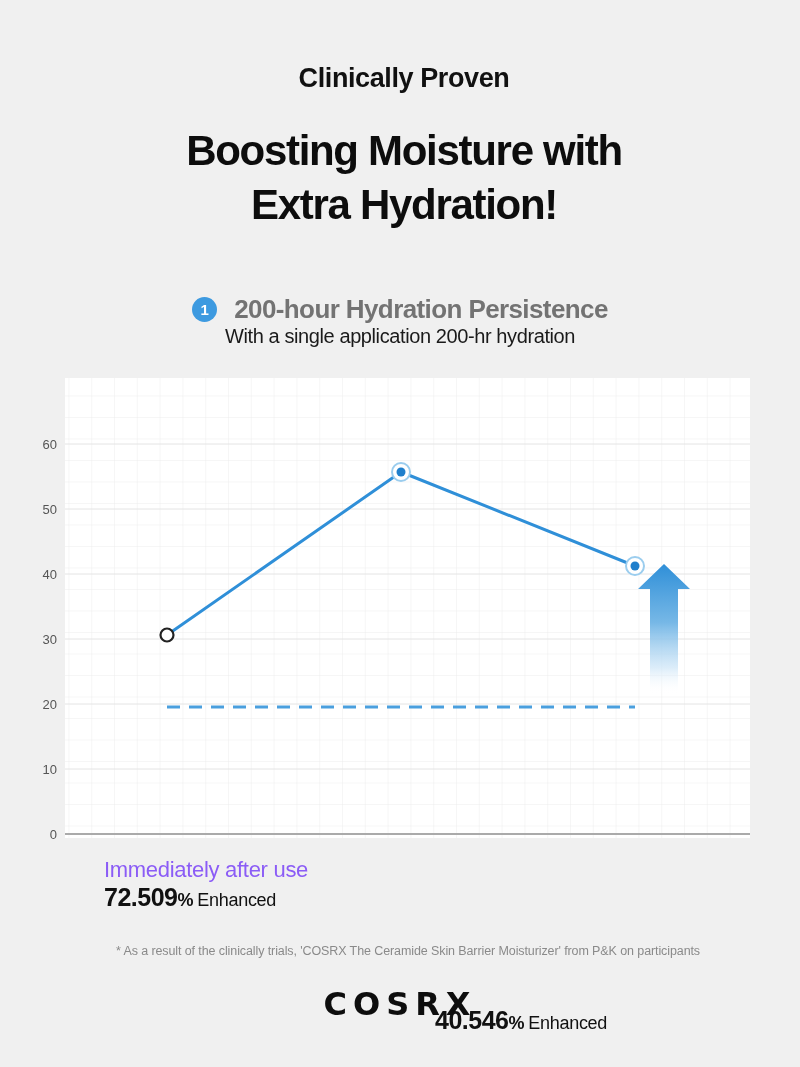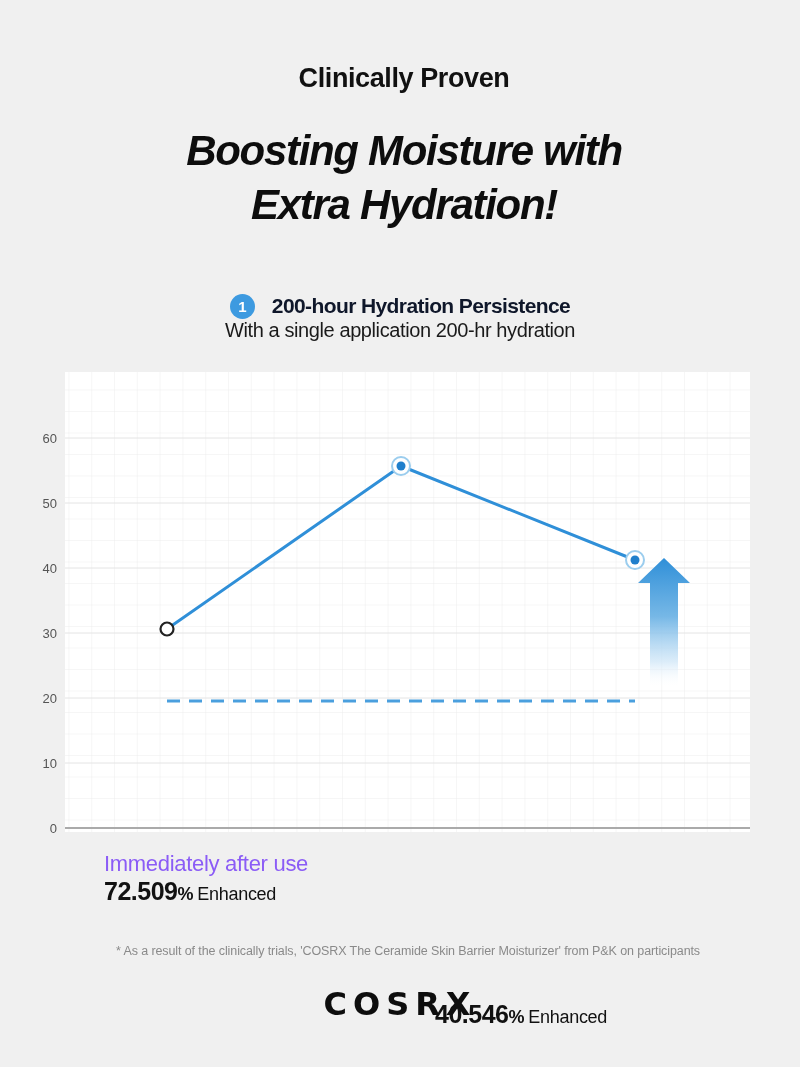--- a/index.html
+++ b/index.html
@@ -29,21 +29,20 @@
     color: #111111;
     line-height: 1.2;
   }
   .headline {
     margin-top: 30px;
     font-size: 42px;
     font-weight: bold;
     line-height: 1.28;
     letter-spacing: -1.3px;
     color: #0d0d0d;
-    font-style: italic;
   }
   .headline-line { display: block; }
 
   
   .section-head {
     margin-top: 62px;
     text-align: center;
     display: flex;
     align-items: center;
     justify-content: center;
@@ -57,23 +56,23 @@
     color: #ffffff;
     font-size: 15px;
     font-weight: bold;
     display: flex;
     align-items: center;
     justify-content: center;
     flex: none;
     line-height: 1;
   }
   .section-title {
-    font-size: 21px;
-    font-weight: bold;
-    color: #0f172a;
+    font-size: 26px;
+    font-weight: bold;
+    color: #737373;
     letter-spacing: -0.6px;
     margin-left: 8px;
   }
   .section-sub {
     text-align: center;
     font-size: 20px;
     color: #1a1a1a;
     letter-spacing: -0.4px;
   }
 

